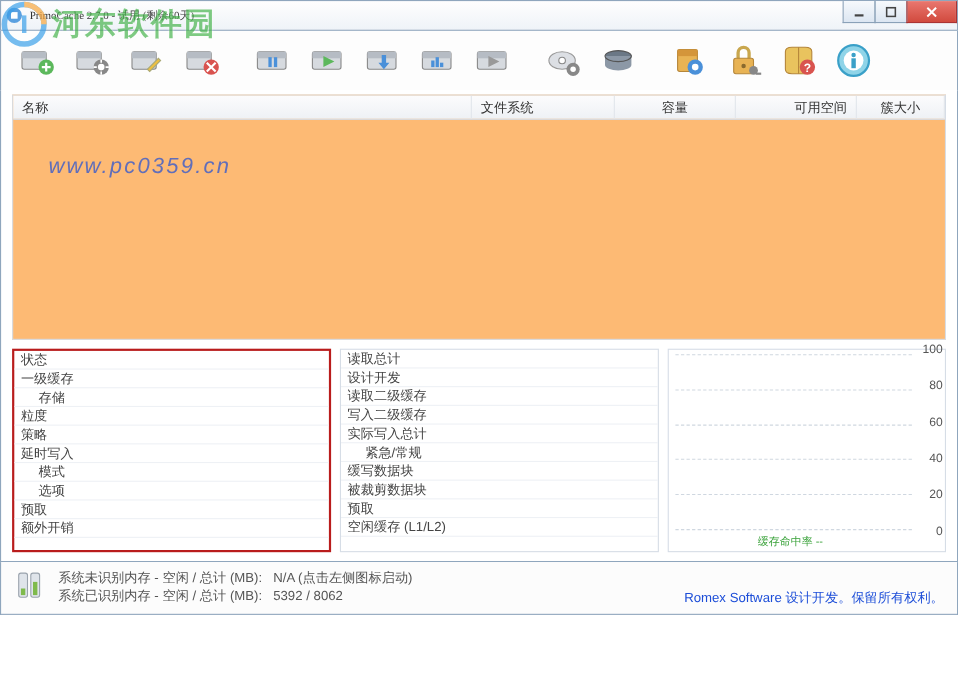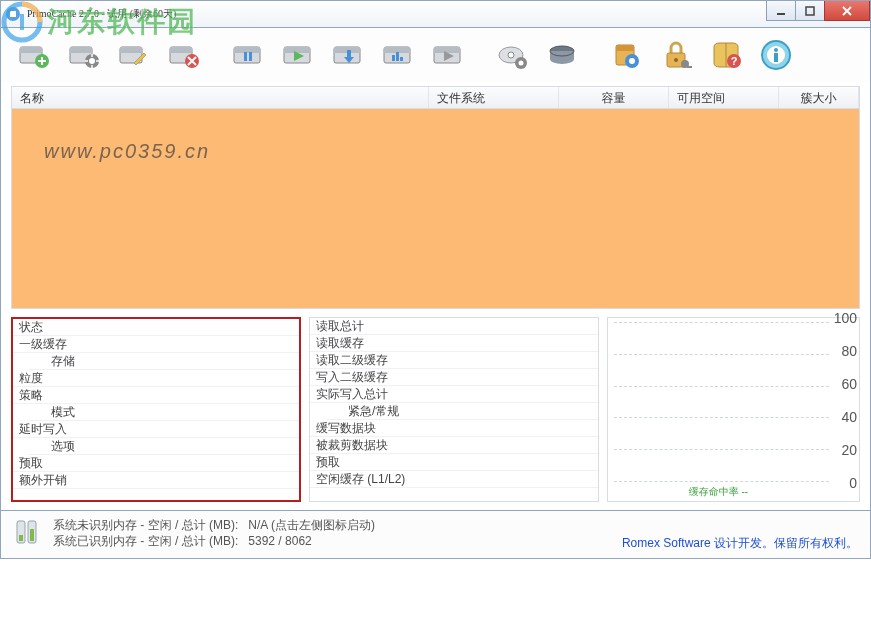--- a/index.html
+++ b/index.html
@@ -22,47 +22,47 @@
 .tspacer { width: 10px; }
 
 
 .content { border-left:1px solid #8fa6bd; border-right:1px solid #8fa6bd; border-bottom:1px solid #8fa6bd; padding: 4px 10px 8px 10px; background:#fff; }
 .list-wrap { border:1px solid #d6dde6; background:#fdba74; height: 223px; }
 .list-header { display:flex; height:22px; background:linear-gradient(#fcfcfd,#eef1f5); border-bottom:1px solid #d6dde6; }
 .list-header .col { padding:3px 8px; border-right:1px solid #e2e6ec; font-size:12px; color:#333; }
 .col-name { flex:1; }
 .col-fs { width:130px; }
 .col-cap { width:110px; text-align:center; }
-.col-free { width:110px; text-align:left; }
+.col-free { width:110px; text-align:right; }
 .col-cluster { width:80px; text-align:center; }
 
 
 .panels { display:flex; gap:8px; margin-top:8px; }
 .stats { border:2px solid #b91c1c; background:#fff; width:290px; }
 .stats2 { border:1px solid #d6dde6; background:#fff; width:290px; }
 .strow { display:flex; height:17px; align-items:center; border-bottom:1px solid #eef1f5; padding-left:6px; font-size:12px; color:#444;}
-.strow.indent { padding-left:22px;margin-left:16px; }
+.strow.indent { padding-left:22px; }
 .chartbox { flex:1; position:relative; border:1px solid #d6dde6; background:#fff; height:185px; }
 .chart-yaxis { position:absolute; right:2px; top:0; bottom:18px; width:26px; }
-.chart-yaxis .tick { position:absolute; right:0; font-size:14px; color:#555; transform:translateY(-50%); }
+.chart-yaxis .tick { position:absolute; right:0; font-size:11px; color:#555; transform:translateY(-50%); }
 .chart-grid { position:absolute; left:6px; right:30px; top:4px; bottom:20px; }
 .chart-grid .gl { position:absolute; left:0; right:0; border-top:1px dashed #cfd7e0; }
 .chart-caption { position:absolute; bottom:2px; left:0; right:30px; text-align:center; font-size:10px; color:#3aa23a; }
 
 
 .statusbar { display:flex; padding:6px 10px 8px 10px; border-left:1px solid #8fa6bd; border-right:1px solid #8fa6bd; border-bottom:1px solid #8fa6bd; background:#fcfcfc; align-items:flex-start; gap:12px; font-size:12px; color:#555; position:relative;}
 .mem-icon svg { width:30px; height:30px; }
 .mem-lines { line-height:16px; }
 .footer-right { position:absolute; right:12px; bottom:6px; color:#1d4ed8; font-size:12px; }
 
 
 .watermark { position:absolute; top:0; left:0; pointer-events:none; opacity:0.7; z-index:50; }
 .watermark .logo { width:44px; height:44px; display:inline-block; vertical-align:middle;}
 .watermark .txt { font-size:28px; font-weight:bold; color:#47b44d; letter-spacing:2px; display:inline-block; vertical-align:middle; text-shadow:0 0 2px #fff;}
-.watermark .url { position:absolute; top:140px; left:44px; color:#404040; font-size:20px; font-style:italic; letter-spacing:2px;}
+.watermark .url { position:absolute; top:140px; left:44px; color:#1d4ed8; font-size:20px; font-style:italic; letter-spacing:2px;}
 </style>
 </head>
 <body>
 
 <div class="watermark">
   <span class="logo">
     <svg viewBox="0 0 44 44">
         <circle cx="22" cy="22" r="18" fill="none" stroke="#3aa0e8" stroke-width="5"></circle>
         <path d="M22 4 A18 18 0 0 1 40 22" fill="none" stroke="#f7a53b" stroke-width="5"></path>
         <rect x="20" y="14" width="4" height="16" fill="#3aa0e8"></rect>
@@ -237,30 +237,30 @@
   </div>
 
   <div class="panels">
 
     <div class="stats" id="left-stats">
         <div class="strow">状态</div>
         <div class="strow">一级缓存</div>
         <div class="strow indent">存储</div>
         <div class="strow">粒度</div>
         <div class="strow">策略</div>
+        <div class="strow">延时写入</div>
         <div class="strow indent">模式</div>
-        <div class="strow">延时写入</div>
         <div class="strow indent">选项</div>
         <div class="strow">预取</div>
         <div class="strow">额外开销</div>
       </div>
 
     <div class="stats2" id="right-stats">
         <div class="strow">读取总计</div>
-        <div class="strow">读取缓存</div>
+        <div class="strow">设计开发</div>
         <div class="strow">读取二级缓存</div>
         <div class="strow">写入二级缓存</div>
         <div class="strow">实际写入总计</div>
         <div class="strow indent">紧急/常规</div>
         <div class="strow">缓写数据块</div>
         <div class="strow">被裁剪数据块</div>
         <div class="strow">预取</div>
         <div class="strow">空闲缓存 (L1/L2)</div>
       </div>
 

